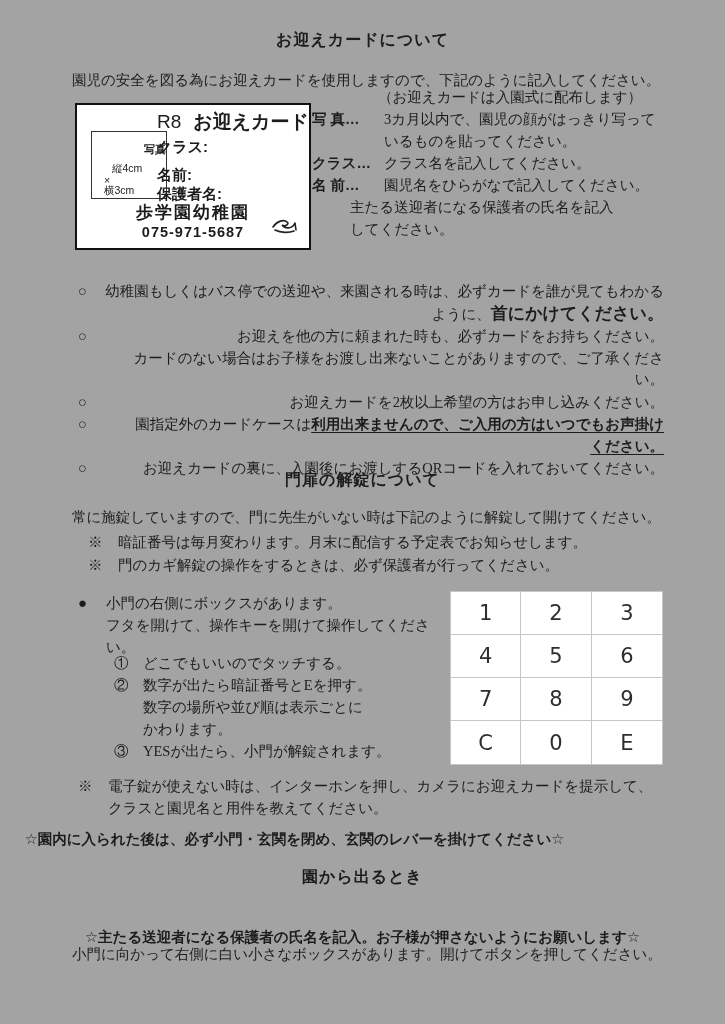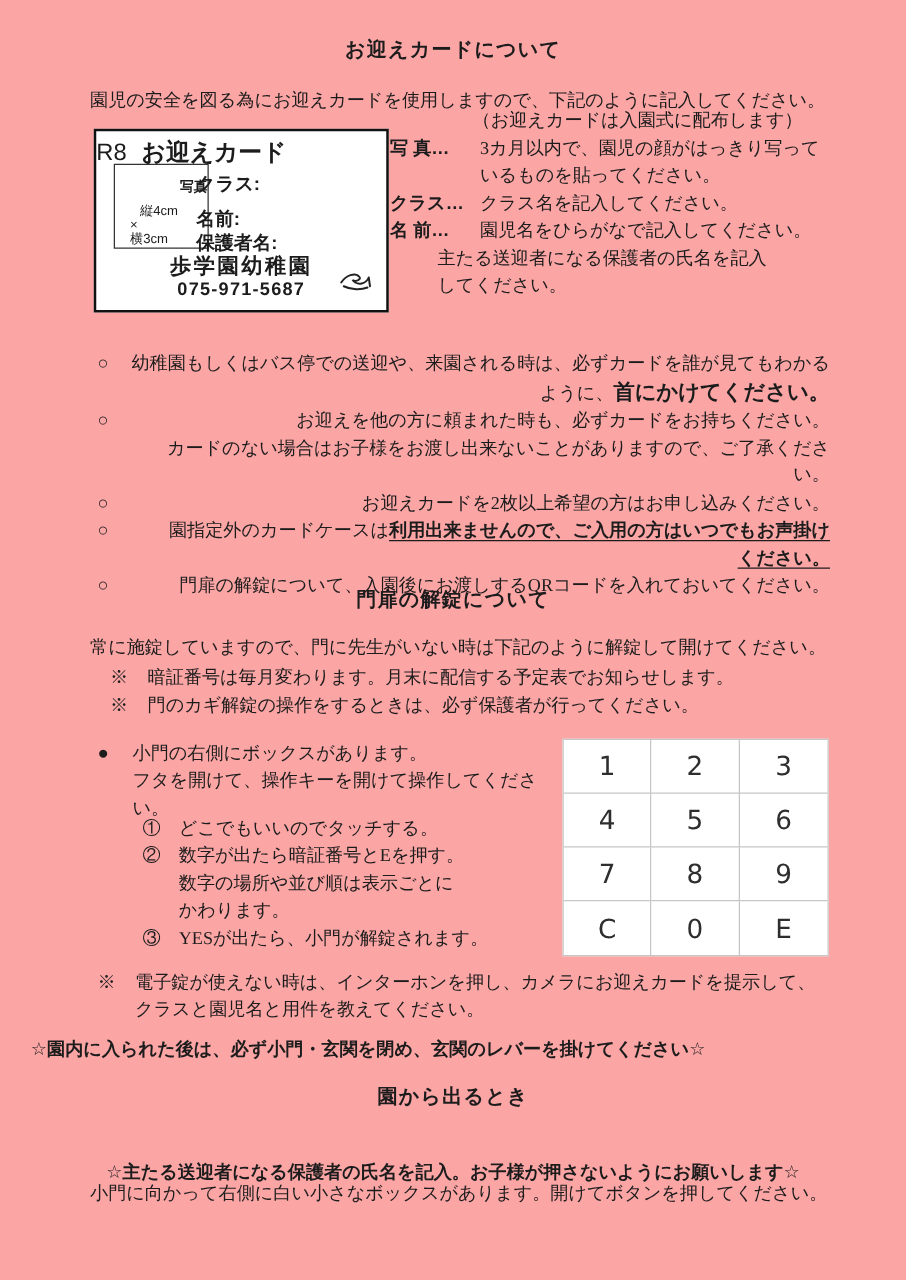--- a/index.html
+++ b/index.html
@@ -1,34 +1,34 @@
 <!DOCTYPE html>
 <html lang="ja"><head>
 <meta charset="utf-8">
 <style>
   * { margin:0; padding:0; box-sizing:border-box; }
   html,body { background:#ffffff; }
   .page {
-    position:relative; width:725px; height:1024px; background:#fca5a5;
+    position:relative; width:725px; height:1024px; background:#a3a3a3;
     color:#1c1c1c; font-family:"Liberation Serif","DejaVu Serif",serif;
     font-size:14.5px; overflow:hidden;
   }
   .sec-title {
     position:absolute; left:0; width:725px; text-align:center;
     font-family:"Liberation Sans","DejaVu Sans",sans-serif;
     font-weight:700; font-size:16px; letter-spacing:1px;
   }
   
   .intro1 { position:absolute; left:72px; top:71px; width:600px; }
 
   .card {
     position:absolute; left:75px; top:103px; width:236px; height:147px;
     border:2px solid #111; background:#fff;
   }
-  .card-title { position:absolute; top:4px; left:0; width:100%; text-align:left; white-space:nowrap; }
+  .card-title { position:absolute; top:4px; left:0; width:100%; text-align:right; white-space:nowrap; }
   .card-year { font-family:"Liberation Sans","DejaVu Sans",sans-serif; font-size:19px; }
   .card-name { font-family:"Liberation Sans","DejaVu Sans",sans-serif; font-size:19px; font-weight:700; margin-left:12px; }
   .photo-box {
     position:absolute; left:14px; top:26px; width:76px; height:68px;
     border:1.5px solid #333;
     font-family:"Liberation Sans","DejaVu Sans",sans-serif; font-size:10.5px;
   }
   .photo-label { position:absolute; top:10px; left:0; width:100%; text-align:right; font-weight:700; font-size:11px; }
   .photo-h { position:absolute; top:30px; left:20px; }
   .photo-x { position:absolute; top:42px; left:12px; }
@@ -164,21 +164,21 @@
     </div>
     <div class="bullet">
       <span class="b-marker">○</span>
       <div class="b-body">
         <div><span>園指定外のカードケースは</span><span class="u-bold">利用出来ませんので、ご入用の方はいつでもお声掛け</span></div>
         <div><span class="u-bold">ください。</span></div>
       </div>
     </div>
     <div class="bullet">
       <span class="b-marker">○</span>
-      <div class="b-body">門扉の解錠について、入園後にお渡しするQRコードを入れておいてください。</div>
+      <div class="b-body">お迎えカードの裏に、入園後にお渡しするQRコードを入れておいてください。</div>
     </div>
   </div>
 
   <div class="sec-title" style="top:470px;">門扉の解錠について</div>
 
   <div class="intro2">常に施錠していますので、門に先生がいない時は下記のように解錠して開けてください。</div>
 
   <div class="notes2">
     <div class="note-row">
       <span class="n-marker">※</span>

